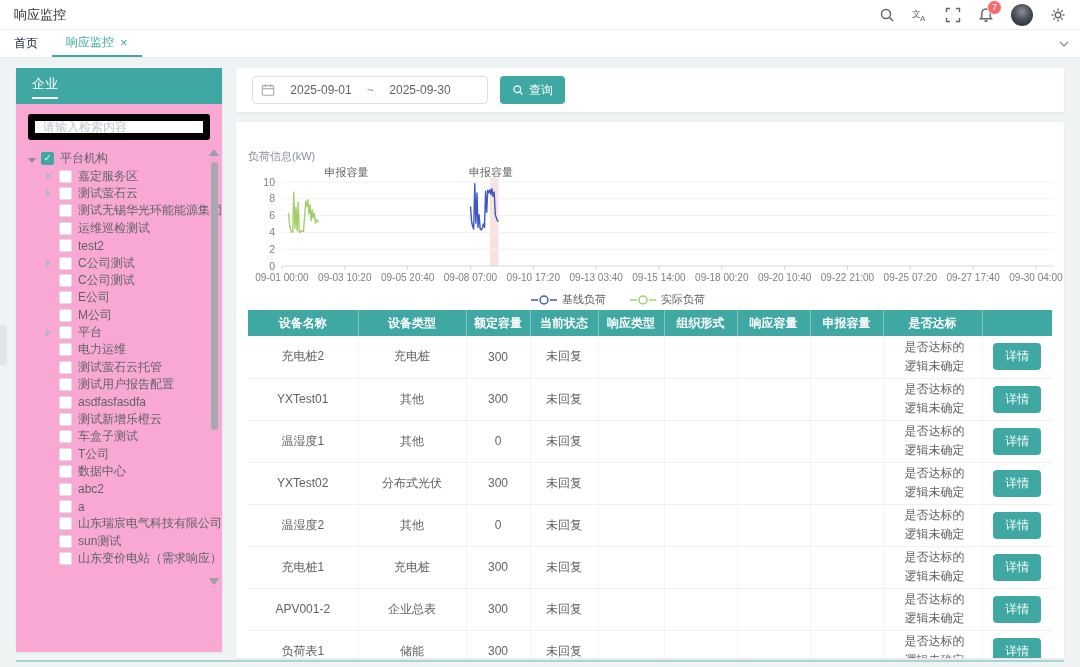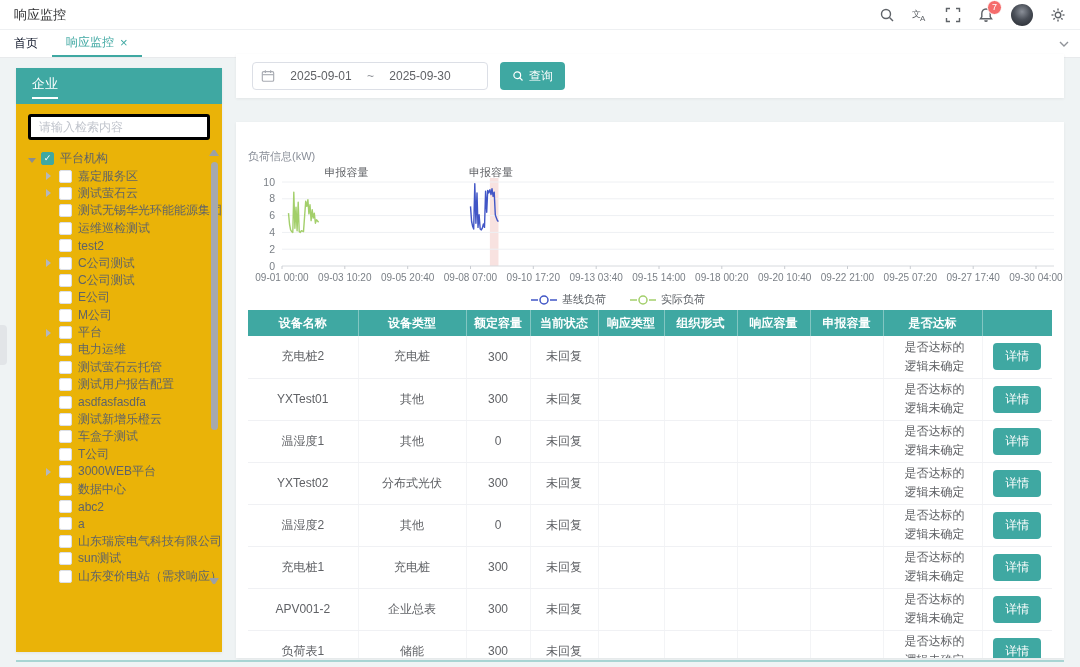--- a/index.html
+++ b/index.html
@@ -24,25 +24,25 @@
   
   #tabbar { position:absolute; left:0; top:30px; width:1080px; height:28px; background:#fff;
     border-bottom:1px solid #e8eaec; display:flex; align-items:stretch; }
   .tab-home { font-size:12px; color:#0f172a; display:flex; align-items:center; padding:0 14px; cursor:pointer; }
   .tab-active { font-size:12px; color:#3fa8a2; display:flex; align-items:center; gap:6px;
     padding:0 14px; border-bottom:2px solid #3fa8a2; cursor:pointer; }
   .tab-close { color:#3fa8a2; font-size:13px; }
   .tab-chevron { margin-left:auto; margin-right:10px; display:flex; align-items:center; cursor:pointer; }
 
   
-  #sidebar { position:absolute; left:16px; top:68px; width:206px; height:584px; background:#eab308;
+  #sidebar { position:absolute; left:16px; top:68px; width:206px; height:584px; background:#f9a8d4;
     box-shadow:0 1px 3px rgba(0,0,0,.06); }
   #sidebar .head { height:36px; background:#3fa8a2; display:flex; align-items:flex-end; padding:0 16px 5px; }
   #sidebar .head span { color:#fff; font-size:13px; padding-bottom:4px; border-bottom:2px solid #fff; }
-  #side-search { display:block; width:182px; margin:10px 12px 8px; height:26px; border:3px solid #000000;
+  #side-search { display:block; width:182px; margin:10px 12px 8px; height:26px; border:7px solid #000000;
     border-radius:3px; font-size:12px; padding:0 8px; color:#606266; outline:none;
     font-family:"Liberation Sans","DejaVu Sans",sans-serif; }
   #side-search::placeholder { color:#c0c4cc; }
   #tree-wrap { position:relative; height:445px; overflow:hidden; }
   #tree { padding-top:2px; }
   .tree-row { height:17.4px; display:flex; align-items:center; font-size:12px; color:#5f6368;
     padding-left:12px; cursor:pointer; white-space:nowrap; }
   .tree-row.lvl2 { padding-left:30px; }
   .tree-row .lbl { overflow:hidden; text-overflow:clip; max-width:150px; }
   .caret { width:10px; display:inline-block; flex:0 0 10px; }
@@ -58,21 +58,21 @@
   .sb-up { top:2px; height:8px; } .sb-down { top:430px; height:8px; }
   .sb-up::before { content:""; display:block; margin:0 auto; border-bottom:6px solid #9ba0a6;
     border-left:4px solid transparent; border-right:4px solid transparent; }
   .sb-down::before { content:""; display:block; margin:0 auto; border-top:6px solid #9ba0a6;
     border-left:4px solid transparent; border-right:4px solid transparent; }
   .sb-thumb { top:14px; height:268px; background:#a6a9ad; border-radius:4px; width:7px; right:4px; }
 
   .edge-handle { left:0; top:325px; width:7px; height:40px; background:#e2e5e8; border-radius:0 4px 4px 0; }
 
   
-  #filter-card { position:absolute; left:236px; top:54px; width:828px; height:44px; background:#fff;
+  #filter-card { position:absolute; left:236px; top:68px; width:828px; height:44px; background:#fff;
     box-shadow:0 1px 3px rgba(0,0,0,.06); }
   .date-box { position:absolute; left:16px; top:8px; width:236px; height:28px; border:1px solid #dcdfe6;
     border-radius:4px; display:flex; align-items:center; padding:0 8px; gap:4px; background:#fff; }
   .date-box .dt { font-size:12px; color:#606266; width:84px; text-align:center; cursor:text; }
   .date-box .sep { font-size:12px; color:#909399; }
   #query-btn { position:absolute; left:264px; top:8px; height:28px; padding:0 12px; background:#3fa8a2;
     border:none; border-radius:4px; color:#fff; font-size:12px; display:flex; align-items:center; gap:5px;
     cursor:pointer; font-family:"Liberation Sans","DejaVu Sans",sans-serif; }
 
   
@@ -251,25 +251,20 @@
         </div>
         <div class="tree-row lvl2">
           <span class="caret"></span>
           <span class="cbx"></span>
           <span class="lbl">车盒子测试</span>
         </div>
         <div class="tree-row lvl2">
           <span class="caret"></span>
           <span class="cbx"></span>
           <span class="lbl">T公司</span>
-        </div>
-        <div class="tree-row lvl2">
-          <span class="caret right"></span>
-          <span class="cbx"></span>
-          <span class="lbl">3000WEB平台</span>
         </div>
         <div class="tree-row lvl2">
           <span class="caret"></span>
           <span class="cbx"></span>
           <span class="lbl">数据中心</span>
         </div>
         <div class="tree-row lvl2">
           <span class="caret"></span>
           <span class="cbx"></span>
           <span class="lbl">abc2</span>

